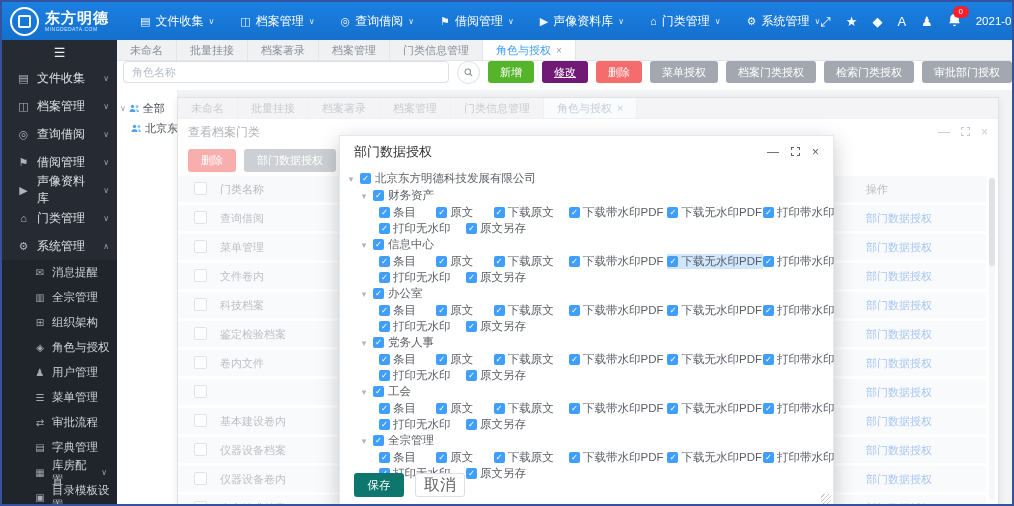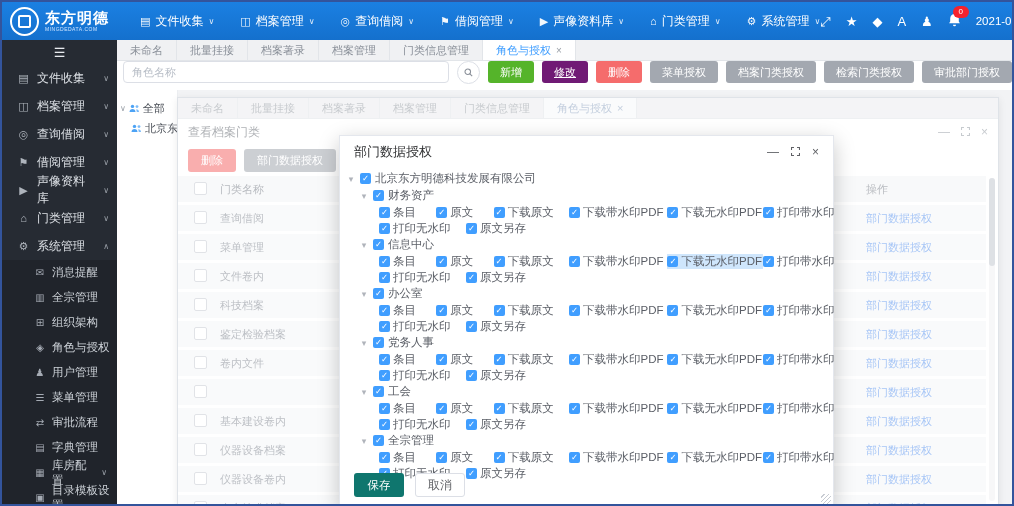--- a/index.html
+++ b/index.html
@@ -92,21 +92,21 @@
   .m-row{display:flex;align-items:center;gap:4px;height:17px;white-space:nowrap;}
   .m-caret{font-size:9px;color:#b0b4bb;width:10px;text-align:center;flex:none;cursor:pointer;}
   .cbx{width:11px;height:11px;background:#409eff;border-radius:2px;color:#fff;font-size:8.5px;line-height:11px;text-align:center;flex:none;cursor:pointer;}
   .m-dept{margin-left:13px;}
   .m-perms{margin-left:20px;display:flex;align-items:center;height:16px;}
   .perm{display:flex;align-items:center;gap:3px;box-sizing:border-box;}
   .perm .plabel{white-space:nowrap;}
   .perm.hl{background:#cfe6fc;}
   .modal-footer{position:absolute;left:14px;bottom:9px;display:flex;gap:11px;}
   .save-btn{width:50px;height:24px;background:#0f766e;color:#fff;border:none;border-radius:3px;font-size:11.5px;cursor:pointer;}
-  .cancel-btn{width:50px;height:24px;background:#fff;color:#606266;border:1px solid #dcdfe6;border-radius:3px;font-size:12px;cursor:pointer;}
+  .cancel-btn{width:50px;height:24px;background:#fff;color:#606266;border:1px solid #dcdfe6;border-radius:3px;font-size:16px;cursor:pointer;}
   .resize-handle{position:absolute;right:2px;bottom:2px;width:10px;height:10px;background:repeating-linear-gradient(135deg,transparent 0 2px,#c8ccd3 2px 3px);cursor:nwse-resize;}
 </style>
 </head>
 <body>
 
 <div class="window">
 
   <div class="topbar">
     <div class="logo">
       <div class="logo-circle">

